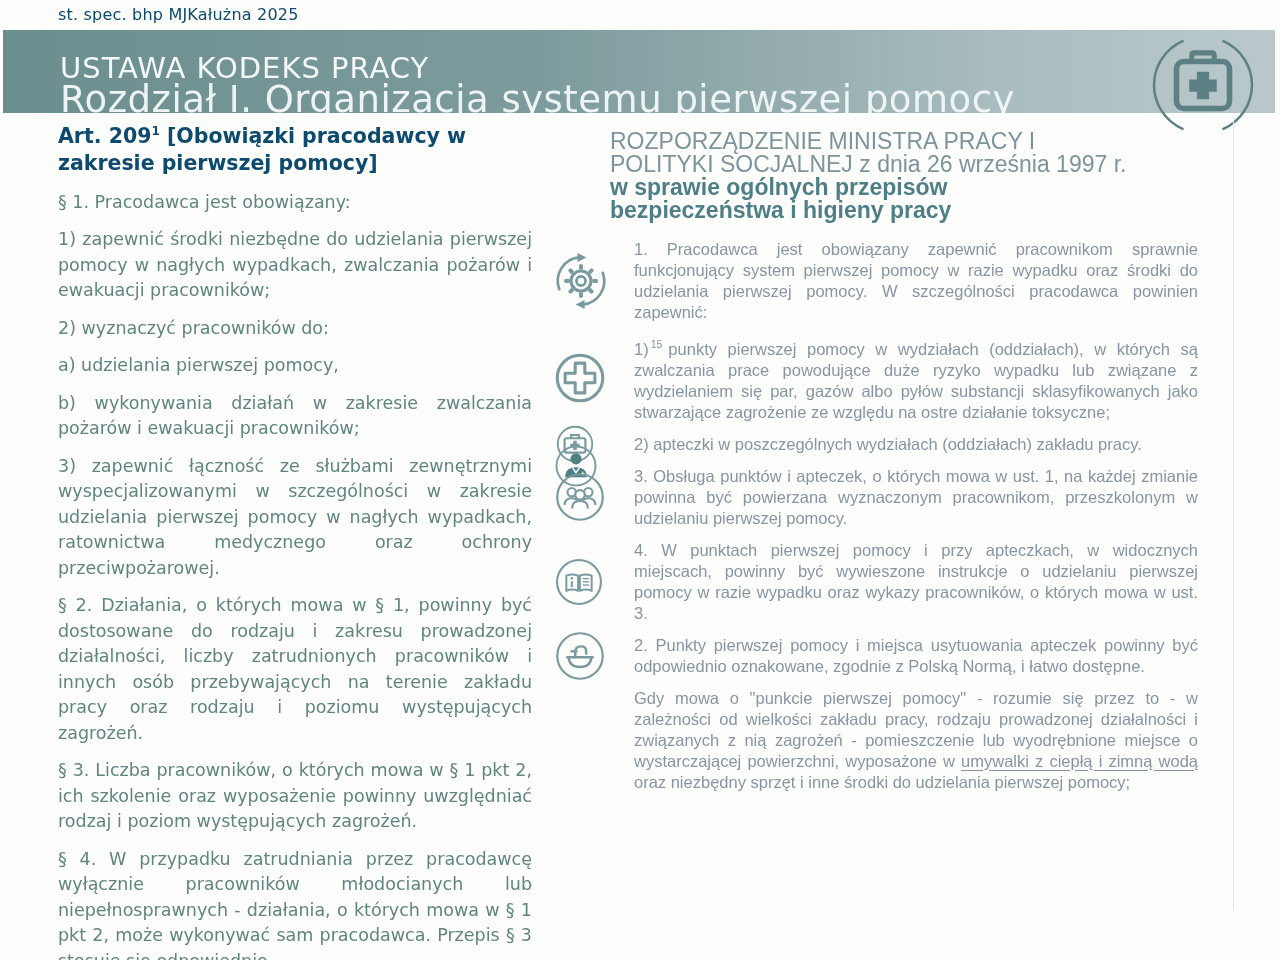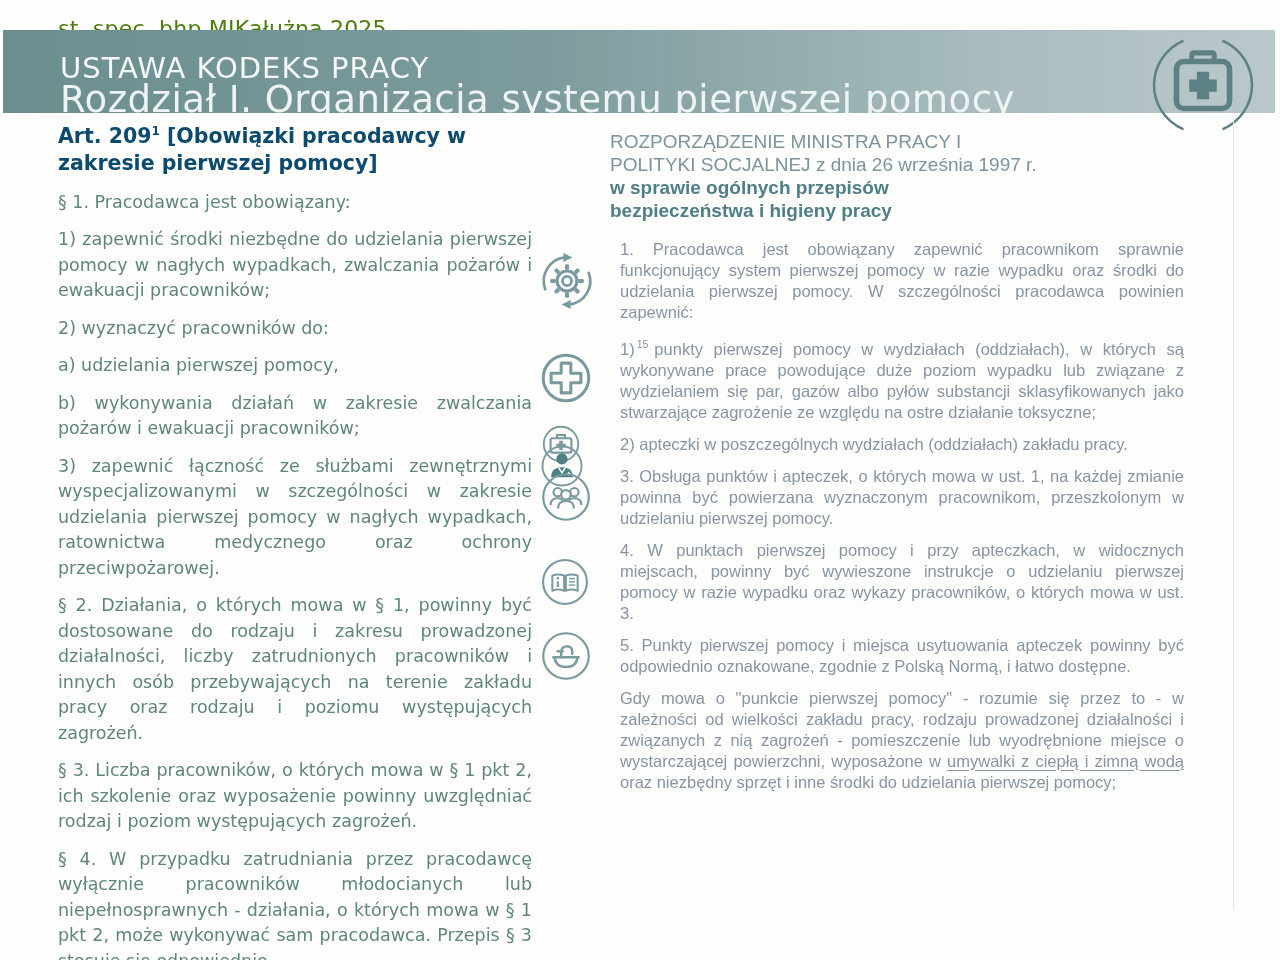--- a/index.html
+++ b/index.html
@@ -2,22 +2,22 @@
 <html><head>
 <meta charset="utf-8">
 <style>
   html,body { margin:0; padding:0; }
   body {
     width:1280px; height:960px; position:relative; overflow:hidden;
     background:#fdfdfc; font-family:"DejaVu Sans", sans-serif;
   }
   
   .credit {
-    position:absolute; left:58px; top:16px;
-    font-size:22px; color:#4d7c0f; letter-spacing:0.2px;
+    position:absolute; left:58px; top:5px;
+    font-size:16px; color:#0c4a6e; letter-spacing:0.2px;
   }
   
   .band {
     position:absolute; left:3px; right:5px; top:30px; height:83px;
     background:linear-gradient(90deg,#6b8e8f 0%, #7d9b9c 42%, #a9bcbf 78%, #bac8cb 100%);
     overflow:hidden;
   }
   .band-title {
     position:absolute; left:57px; top:22px; font-size:29px; line-height:32px;
     color:#f4f8f7; letter-spacing:1px; font-weight:400; white-space:nowrap;
@@ -41,25 +41,25 @@
     color:#0c4a6e; font-weight:bold; font-size:20.5px; line-height:27px;
     margin:0 0 13px; text-align:left;
   }
   .lcol-heading sup { font-size:12px; }
   .lcol p { margin:0 0 12px; }
 
   
   .rcol-header {
     position:absolute; left:610px; top:130px; width:600px;
     font-family:"Liberation Sans", sans-serif;
-    font-size:19px; line-height:23px; color:#7c949c;
+    font-size:23px; line-height:23px; color:#7c949c;
   }
   .rcol-header .bold { color:#4e7e86; font-weight:bold; }
   .rcol-items {
-    position:absolute; left:538px; top:239px; width:646px;
+    position:absolute; left:552px; top:239px; width:646px;
     font-family:"Liberation Sans", sans-serif;
     font-size:16.5px; line-height:21px; color:#8795a2; text-align:justify;
   }
   .r-row { position:relative; padding-left:82px; margin:0 0 11px; }
   .r-icon {
     position:absolute; left:0; top:50%; transform:translateY(-50%);
     display:block;
   }
   .r-row p { margin:0; }
   .r-row sup { font-size:10.5px; margin:4px 6px 0 2px; }
@@ -141,21 +141,21 @@
     <p>1. Pracodawca jest obowiązany zapewnić pracownikom sprawnie funkcjonujący system pierwszej pomocy w razie wypadku oraz środki do udzielania pierwszej pomocy. W szczególności pracodawca powinien zapewnić:</p>
   </div>
 
   <div class="r-row">
     <span class="r-icon">
       <svg width="56" height="56" viewBox="0 0 64 64">
         <circle cx="32" cy="32" r="26" fill="none" stroke="#7a9aa0" stroke-width="3.5"></circle>
         <path d="M26.5 15 H37.5 V26.5 H49 V37.5 H37.5 V49 H26.5 V37.5 H15 V26.5 H26.5 Z" fill="none" stroke="#7a9aa0" stroke-width="3.5" stroke-linejoin="round"></path>
       </svg>
     </span>
-    <p><span>1)</span><sup>15</sup><span>punkty pierwszej pomocy w wydziałach (oddziałach), w których są wykonywane prace powodujące duże poziom wypadku lub związane z wydzielaniem się par, gazów albo pyłów substancji sklasyfikowanych jako stwarzające zagrożenie ze względu na ostre działanie toksyczne;</span></p>
+    <p><span>1)</span><sup>15</sup><span>punkty pierwszej pomocy w wydziałach (oddziałach), w których są zwalczania prace powodujące duże ryzyko wypadku lub związane z wydzielaniem się par, gazów albo pyłów substancji sklasyfikowanych jako stwarzające zagrożenie ze względu na ostre działanie toksyczne;</span></p>
   </div>
 
   <div class="r-row">
     <span class="r-icon">
       <svg width="46" height="46" viewBox="0 0 64 64">
         <circle cx="32" cy="32" r="24" fill="none" stroke="#7a9aa0" stroke-width="2.6"></circle>
         <rect x="17.5" y="24" width="29" height="20" rx="3" fill="none" stroke="#7a9aa0" stroke-width="3"></rect>
         <path d="M26.5 24 V19.5 H37.5 V24" fill="none" stroke="#7a9aa0" stroke-width="3"></path>
         <path d="M29.5 27.5 h5 v4 h4 v5 h-4 v4 h-5 v-4 h-4 v-5 h4 z" fill="#7a9aa0"></path>
       </svg>
@@ -219,18 +219,18 @@
       <svg width="56" height="56" viewBox="0 0 64 64">
         <circle cx="32" cy="32" r="26" fill="none" stroke="#7a9aa0" stroke-width="2.5"></circle>
         <g fill="none" stroke="#7a9aa0" stroke-width="2.8" stroke-linecap="round">
           <path d="M17.5 33.5 H46.5"></path>
           <path d="M19 33.5 Q20 44.5 32 44.5 Q44 44.5 45 33.5"></path>
           <path d="M26.5 33.5 V28 Q26.5 21 33 21 Q39 21 39 26 V29.5"></path>
           <path d="M22.5 26.5 H28"></path>
         </g>
       </svg>
     </span>
-    <p>5. Punkty pierwszej pomocy i miejsca usytuowania apteczek powinny być odpowiednio oznakowane, zgodnie z Polską Normą, i łatwo dostępne.</p>
+    <p>2. Punkty pierwszej pomocy i miejsca usytuowania apteczek powinny być odpowiednio oznakowane, zgodnie z Polską Normą, i łatwo dostępne.</p>
   </div>
 
   <p class="final-par"><span>Gdy mowa o  "punkcie pierwszej pomocy" - rozumie się przez to - w zależności od wielkości zakładu pracy, rodzaju prowadzonej działalności i związanych z nią zagrożeń - pomieszczenie lub wyodrębnione miejsce o wystarczającej powierzchni, wyposażone w </span><span class="underl">umywalki z ciepłą i zimną wodą</span><span> oraz niezbędny sprzęt i inne środki do udzielania pierwszej pomocy;</span></p>
 
 </section>
 
 </body></html>

